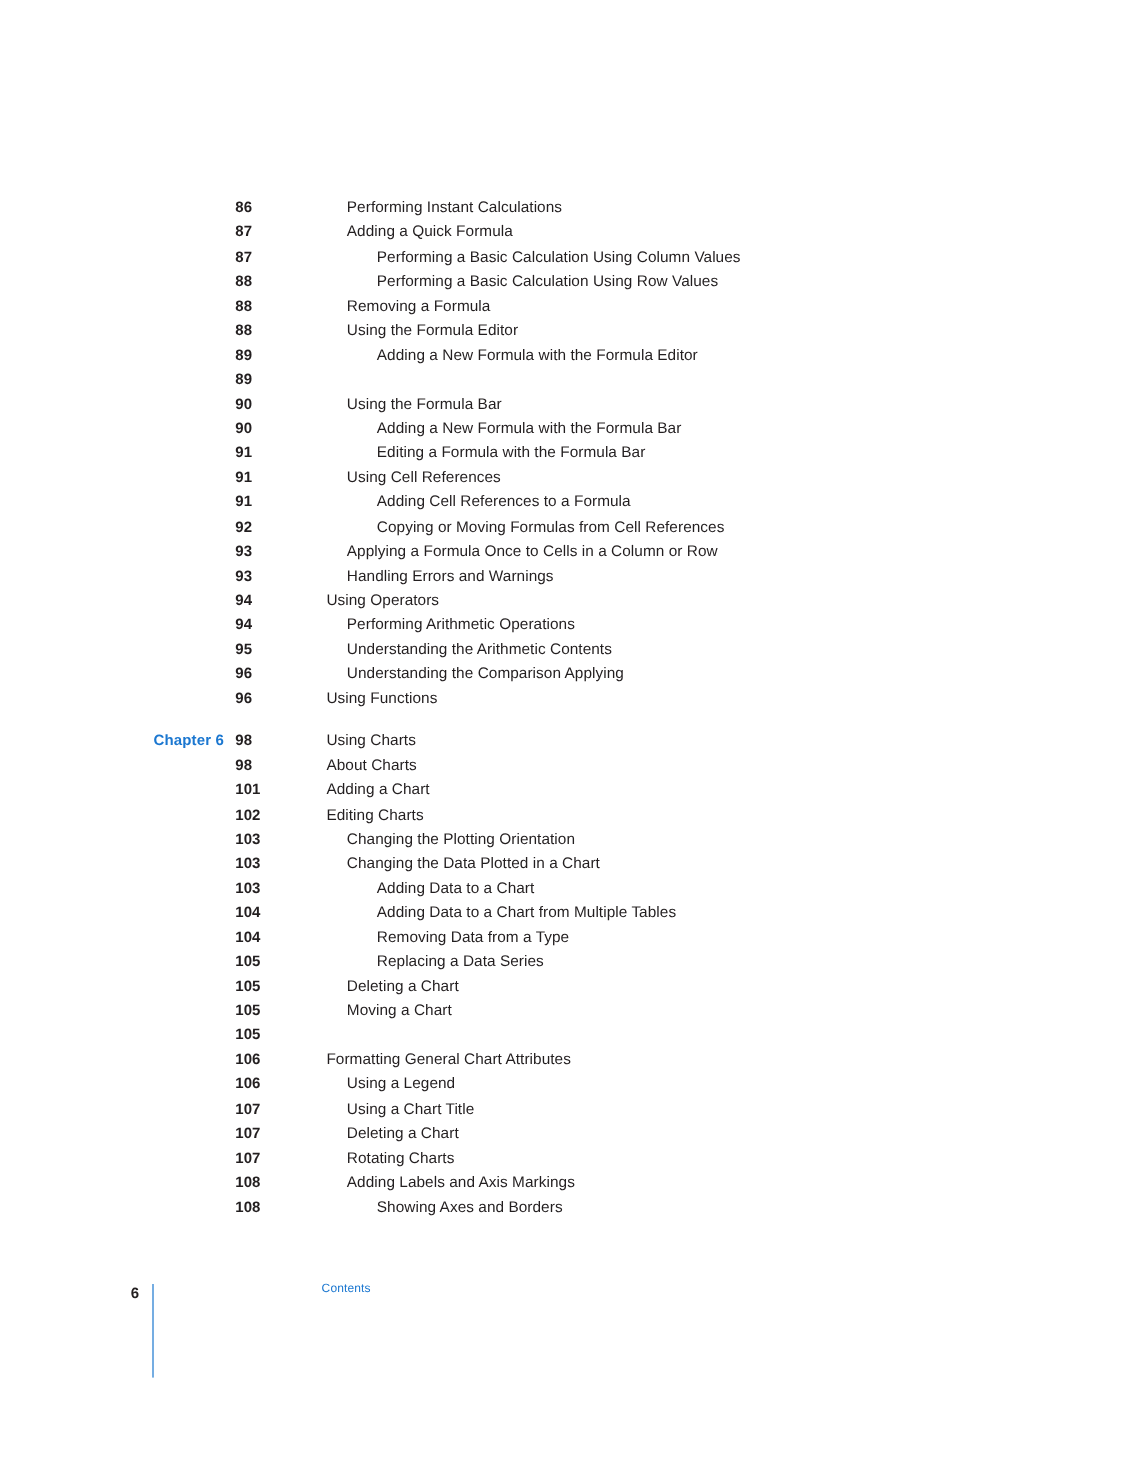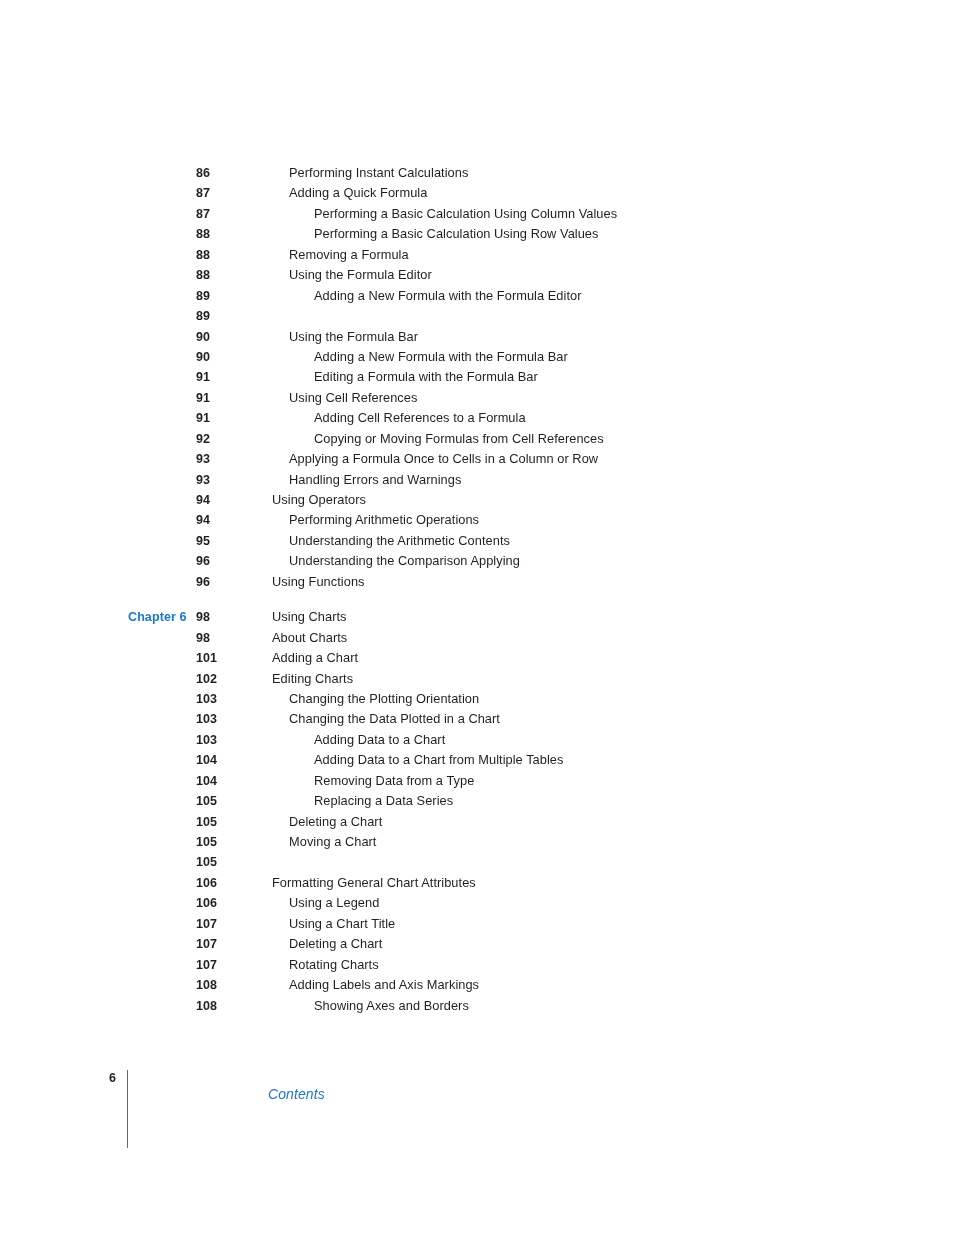--- a/index.html
+++ b/index.html
@@ -94,25 +94,24 @@
     position: absolute;
     left: 127px;
     top: 2px;
     width: 1.4px;
     height: 78px;
     background: #1b77d0;
   }
   #footer-section-name {
     position: absolute;
     left: 268px;
-    top: 18px;
-    font-size: 14px;
+    top: 1px;
+    font-size: 10px;
     color: #1b77d0;
     letter-spacing: 0.1px;
-    font-style: italic;
   }
 </style>
 </head>
 <body>
 
 <div id="toc">
     <div class="toc-row lvl-1">
       <span class="page-num">86</span>
       <span class="entry-title">Performing Instant Calculations</span>
     </div>

